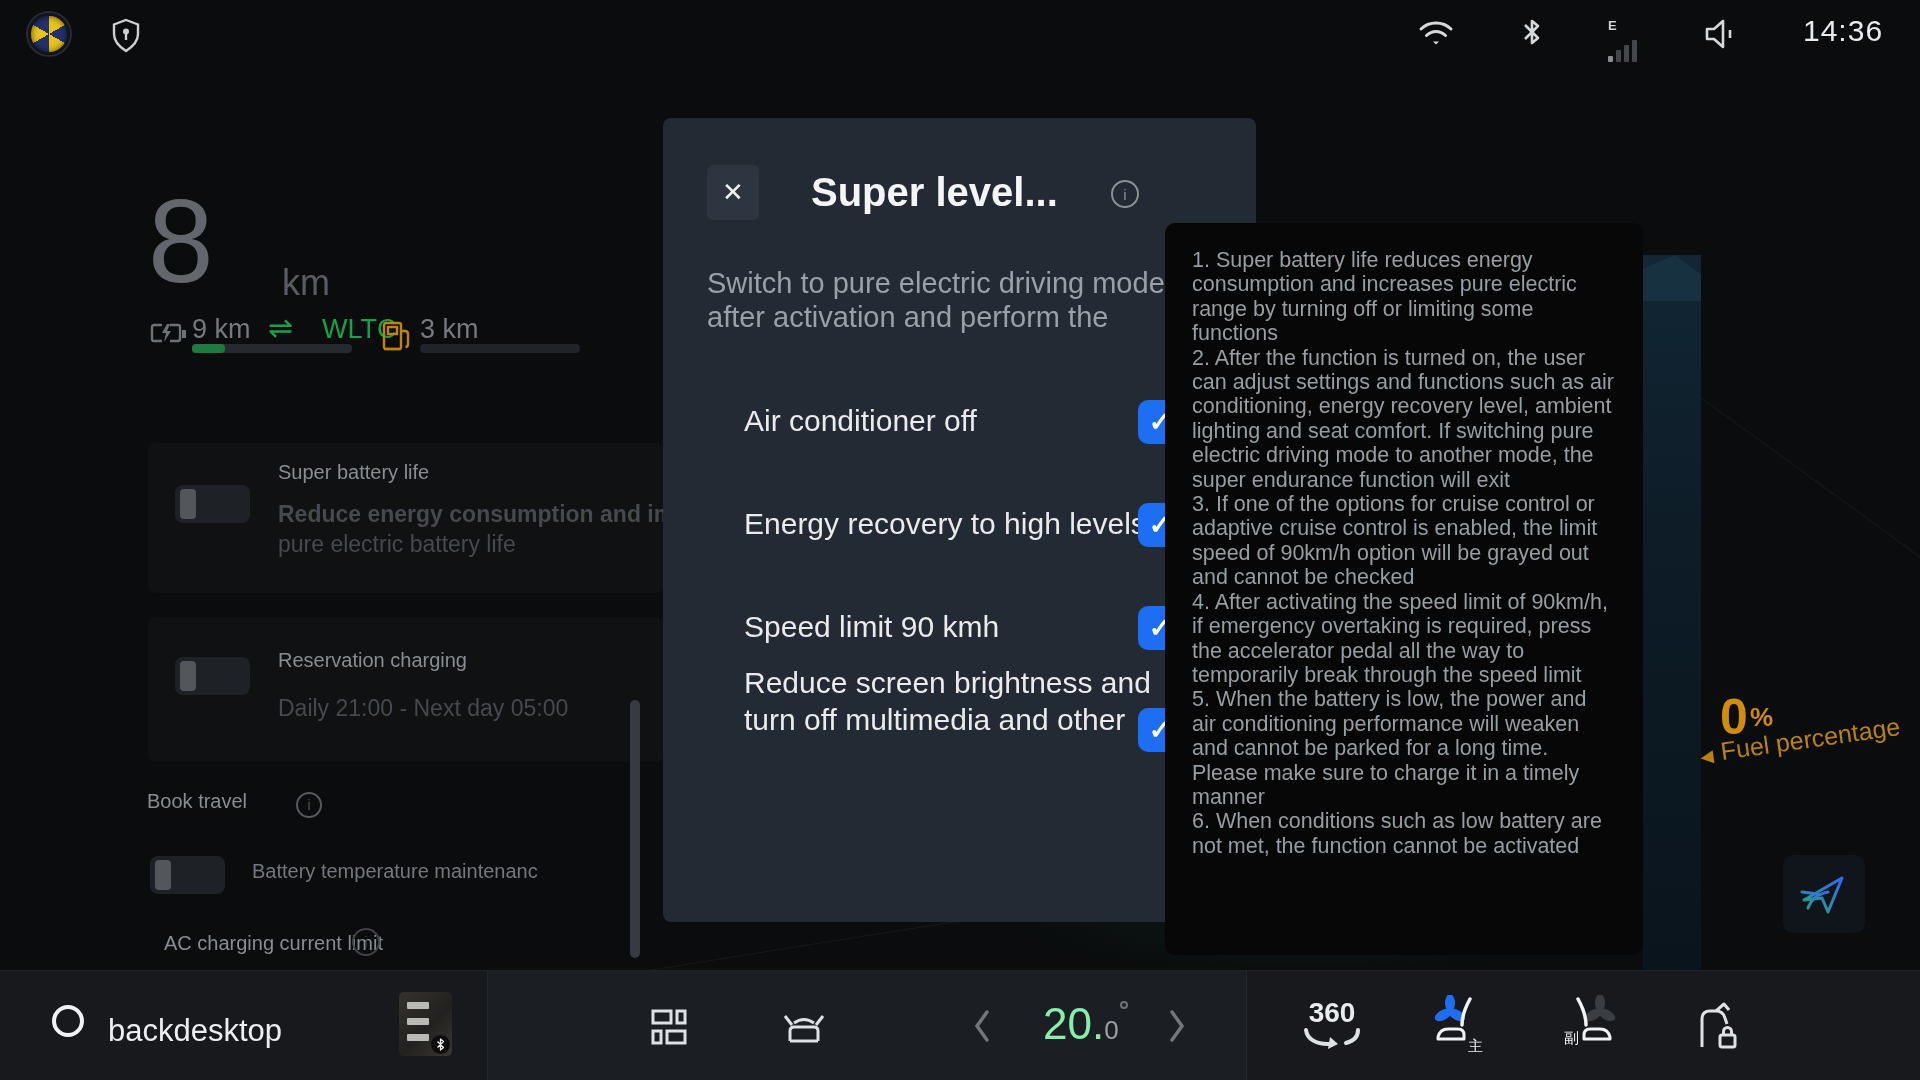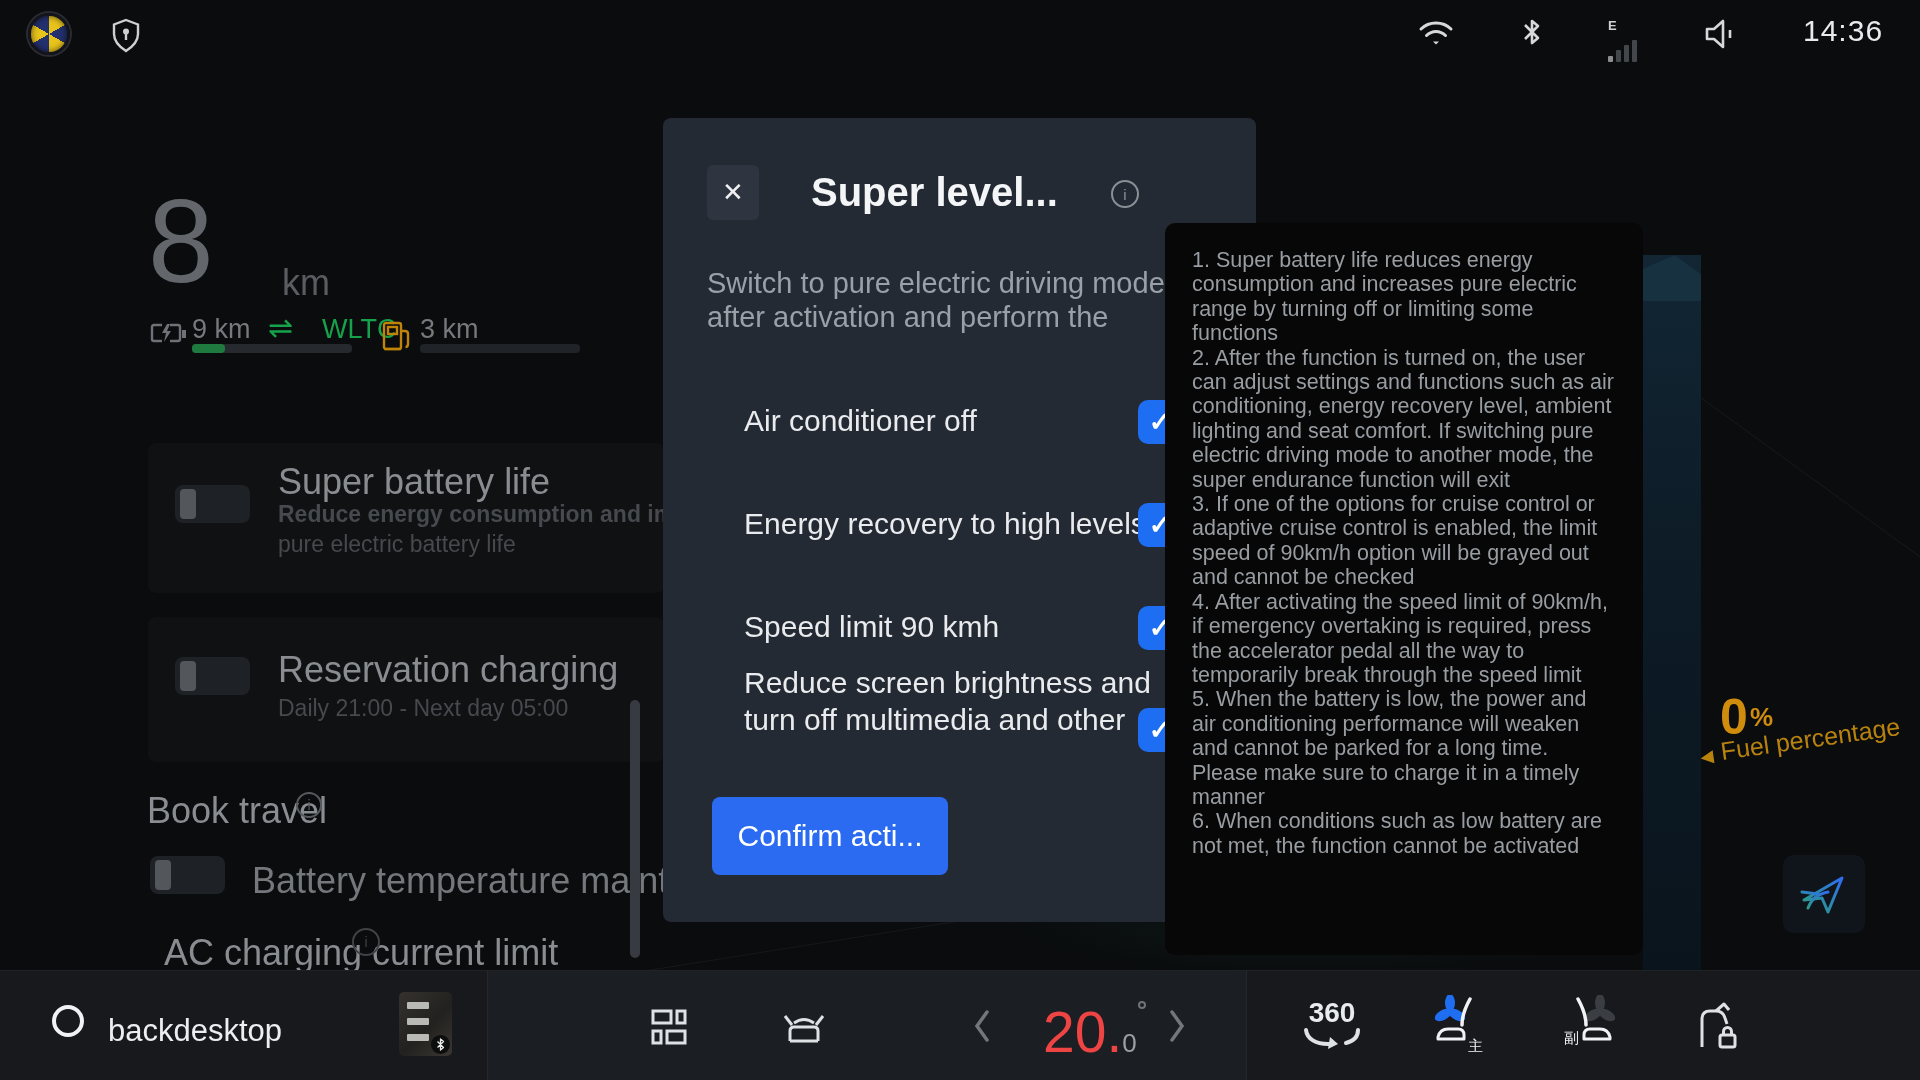--- a/index.html
+++ b/index.html
@@ -15,21 +15,21 @@
   .sigbars span{display:inline-block;width:5px;margin-right:3px;background:#43474b;border-radius:1px;vertical-align:bottom;}
   
   .big12{font-size:118px;color:#63676c;font-weight:400;letter-spacing:-3px;line-height:1;}
   .bigkm{font-size:36px;color:#595d61;}
   .rngtxt{font-size:27px;color:#76797d;}
   .green{color:#16a24b;}
   .bar{height:9px;border-radius:4px;background:#26292d;}
   .bar .fill{height:100%;border-radius:4px;background:#1f7a40;}
   
   .card{background:rgba(255,255,255,.022);border-radius:8px;}
-  .itm-title{font-size:36px;color:#898d92;white-space:nowrap;}
+  .itm-title{font-size:20px;color:#898d92;white-space:nowrap;}
   .itm-desc{font-size:23px;color:#46494d;white-space:nowrap;}
   .toggle{width:75px;height:38px;border-radius:8px;background:#1e2226;}
   .toggle .knob{position:absolute;left:5px;top:4px;width:16px;height:30px;border-radius:4px;background:#53565b;}
   .info-ring{box-sizing:border-box;border:2px solid #56595d;border-radius:50%;color:#56595d;
     display:flex;align-items:center;justify-content:center;font-size:14px;}
   .scrollthumb{width:10px;border-radius:5px;background:#373b41;}
   
   .modal{left:663px;top:118px;width:593px;height:804px;background:#242a33;border-radius:8px;z-index:10;}
   .mclose{left:44px;top:47px;width:52px;height:55px;background:#2f3540;border-radius:6px;color:#eef0f2;
     display:flex;align-items:center;justify-content:center;font-size:26px;cursor:pointer;}
@@ -64,21 +64,21 @@
   
   .dock{left:0;top:970px;width:1920px;height:110px;background:#17191d;border-top:1px solid rgba(255,255,255,.04);z-index:30;}
   .dock-mid{position:absolute;left:487px;top:0;width:760px;height:110px;background:#1b1e23;}
   .dock-div{position:absolute;top:0;width:1px;height:110px;background:rgba(255,255,255,.045);}
   .circleBtn{box-sizing:border-box;width:32px;height:32px;border:4px solid #f0f2f4;border-radius:50%;}
   .appname{font-size:31px;color:#eceef0;}
   .thumb{width:53px;height:64px;border-radius:5px;background:linear-gradient(135deg,#35322e,#23211f 55%,#3a3733);overflow:hidden;}
   .thumb .tb{position:absolute;left:8px;width:22px;height:7px;background:#b9bab6;border-radius:1px;}
   .btBadge{position:absolute;right:2px;bottom:2px;width:19px;height:19px;border-radius:50%;background:#0d0d0d;
     display:flex;align-items:center;justify-content:center;}
-  .temp{color:#ef4444;font-size:57px;margin-top:23px;}
+  .temp{color:#86efac;font-size:44px;margin-top:23px;}
   .tempdec{color:#9aa0a5;font-size:26px;}
   .deg{position:absolute;box-sizing:border-box;width:8px;height:8px;border:2px solid #6f7377;border-radius:50%;}
   .n360{font-size:28px;font-weight:700;color:#e9ecef;line-height:1;}
   .seatChar{font-size:15px;color:#f0f2f4;}
   svg{display:block;}
 </style>
 </head>
 <body>
 
 <div id="screen">
@@ -194,21 +194,20 @@
 
     <div class="abs opt-label" style="left:81px;top:389px;">Energy recovery to high levels</div>
     <div class="abs cbx" style="left:475px;top:385px;">✓</div>
 
     <div class="abs opt-label" style="left:81px;top:492px;">Speed limit 90 kmh</div>
     <div class="abs cbx" style="left:475px;top:488px;">✓</div>
 
     <div class="abs opt-label wrap" style="left:81px;top:546px;">Reduce screen brightness and turn off multimedia and other</div>
     <div class="abs cbx" style="left:475px;top:590px;">✓</div>
 
-    <div class="abs btn primary" style="left:49px;top:679px;width:236px;">Confirm acti...</div>
   </div>
 
   <div class="abs tooltip">
     <p> 1. Super battery life reduces energy consumption and increases pure electric range by turning off or limiting some functions</p>
     <p> 2. After the function is turned on, the user can adjust settings and functions such as air conditioning, energy recovery level, ambient lighting and seat comfort. If switching pure electric driving mode to another mode, the super endurance function will exit</p>
     <p> 3. If one of the options for cruise control or adaptive cruise control is enabled, the limit speed of 90km/h option will be grayed out and cannot be checked</p>
     <p> 4. After activating the speed limit of 90km/h, if emergency overtaking is required, press the accelerator pedal all the way to temporarily break through the speed limit</p>
     <p> 5. When the battery is low, the power and air conditioning performance will weaken and cannot be parked for a long time. Please make sure to charge it in a timely manner</p>
     <p> 6. When conditions such as low battery are not met, the function cannot be activated</p>
   </div>

